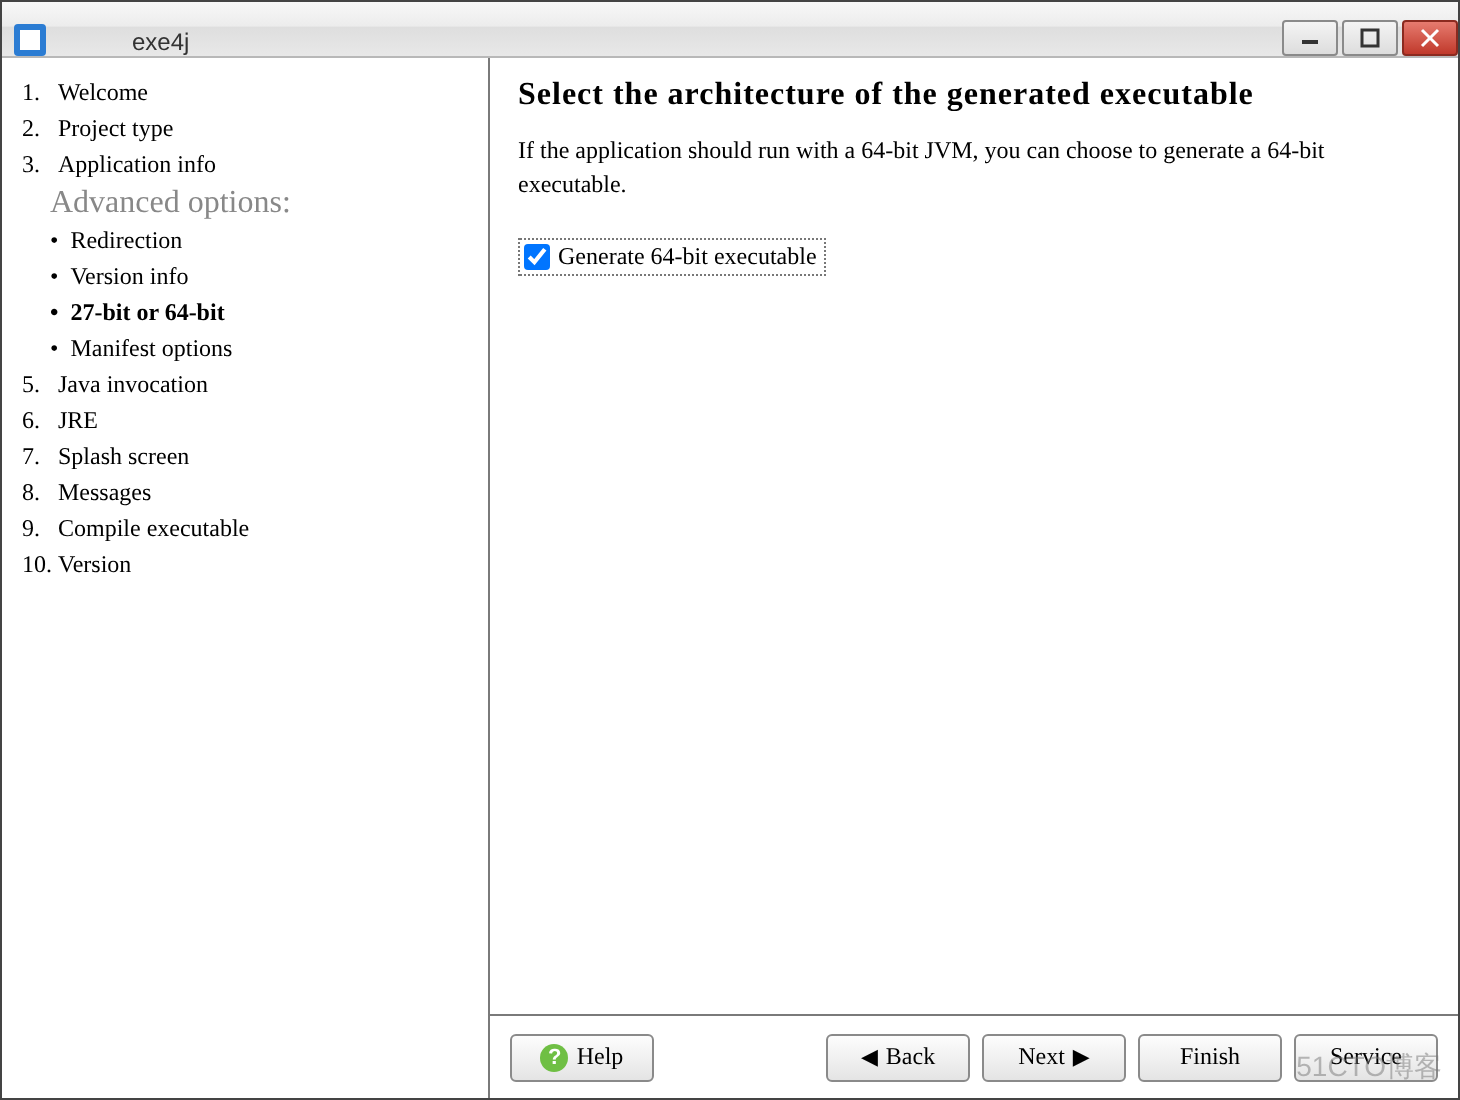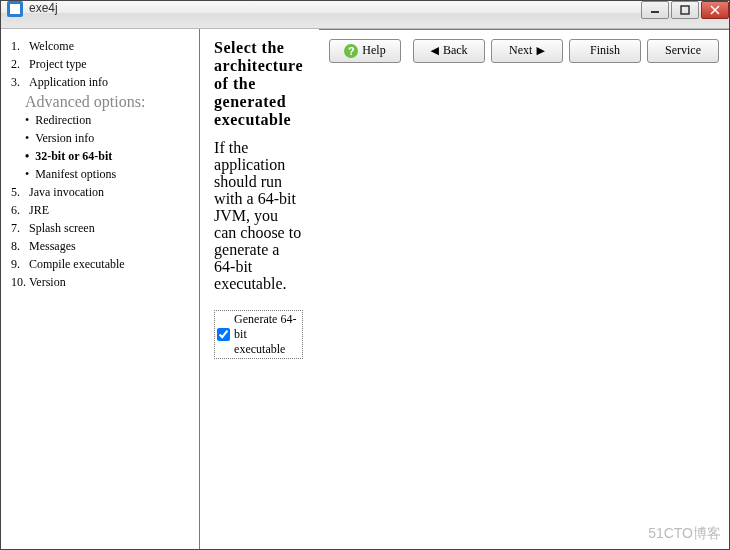--- a/index.html
+++ b/index.html
@@ -10,22 +10,23 @@
   width: 730px;
   height: 550px;
   overflow: hidden;
   border: 1px solid #444;
 }
 .titlebar {
   height: 28px;
   background: linear-gradient(to bottom, #f8f8f8 0%, #ececec 45%, #dedede 46%, #e8e8e8 100%);
   border-bottom: 1px solid #b8b8b8;
   display: flex;
-  align-items: flex-start;
+  align-items: flex-end;
   padding: 0 0 0 6px;
+  gap: 37px;
 }
 .titlebar .app-icon {
   width: 16px; height: 16px;
   background: #2b7cd3;
   margin-right: 6px;
   border-radius: 2px;
   position: relative;
 }
 .titlebar .app-icon::after {
   content: "";
@@ -77,36 +78,36 @@
 .step-list .sub-items { margin-left: 14px; list-style: none; }
 .step-list .sub-items li::before {
   content: "•";
   margin-right: 6px;
 }
 .step-list .current { font-weight: bold; }
 
 .main {
   flex: 1;
   display: flex;
-  flex-direction: row;
+  flex-direction: column;
   background: #fff;
 }
 .main-body {
   flex: 1;
   padding: 10px 16px 10px 14px;
   overflow: auto;
 }
 .page-title {
   font-size: 16px;
   font-weight: bold;
   margin-bottom: 10px;
   letter-spacing: 0.5px;
 }
 .para {
-  font-size: 16px;
+  font-size: 12px;
   line-height: 17px;
   margin-bottom: 14px;
 }
 .checkbox-row {
   display: inline-flex;
   align-items: center;
   border: 1px dotted #777;
   padding: 1px 4px 1px 2px;
   margin-top: 4px;
 }
@@ -187,21 +188,21 @@
   <div class="sidebar">
 
     <ul class="step-list">
       <li><span class="num">1.</span><span>Welcome</span></li>
       <li><span class="num">2.</span><span>Project type</span></li>
       <li><span class="num">3.</span><span>Application info</span></li>
       <li class="sub-header">Advanced options:</li>
       <ul class="sub-items">
         <li><span>Redirection</span></li>
         <li><span>Version info</span></li>
-        <li class="current"><span>32-bit or 64-bit</span></li>
+        <li class="current"><span>27-bit or 64-bit</span></li>
         <li><span>Manifest options</span></li>
       </ul>
       <li><span class="num">5.</span><span>Java invocation</span></li>
       <li><span class="num">6.</span><span>JRE</span></li>
       <li><span class="num">7.</span><span>Splash screen</span></li>
       <li><span class="num">8.</span><span>Messages</span></li>
       <li><span class="num">9.</span><span>Compile executable</span></li>
       <li><span class="num">10.</span><span>Version</span></li>
     </ul>
   </div>

